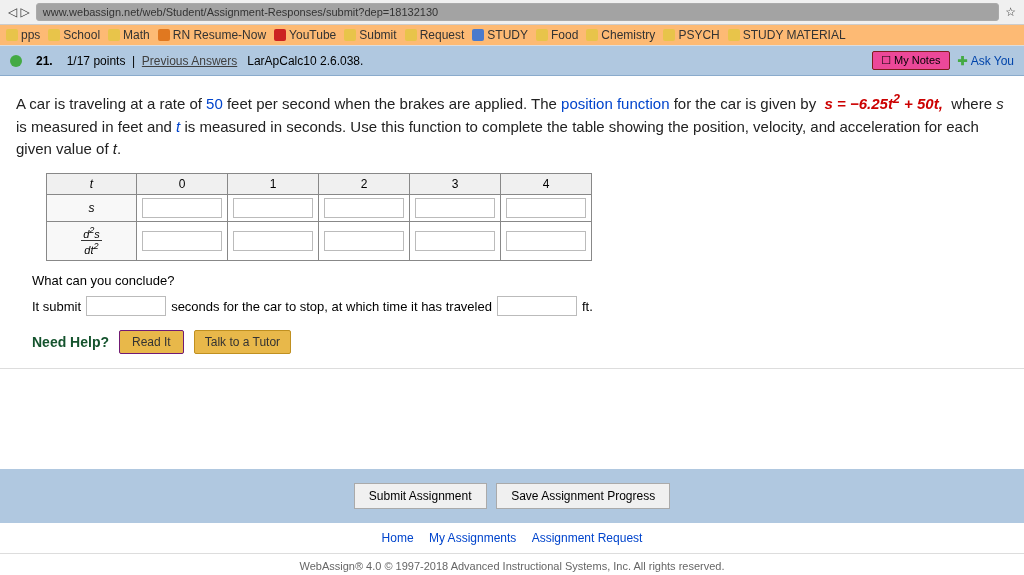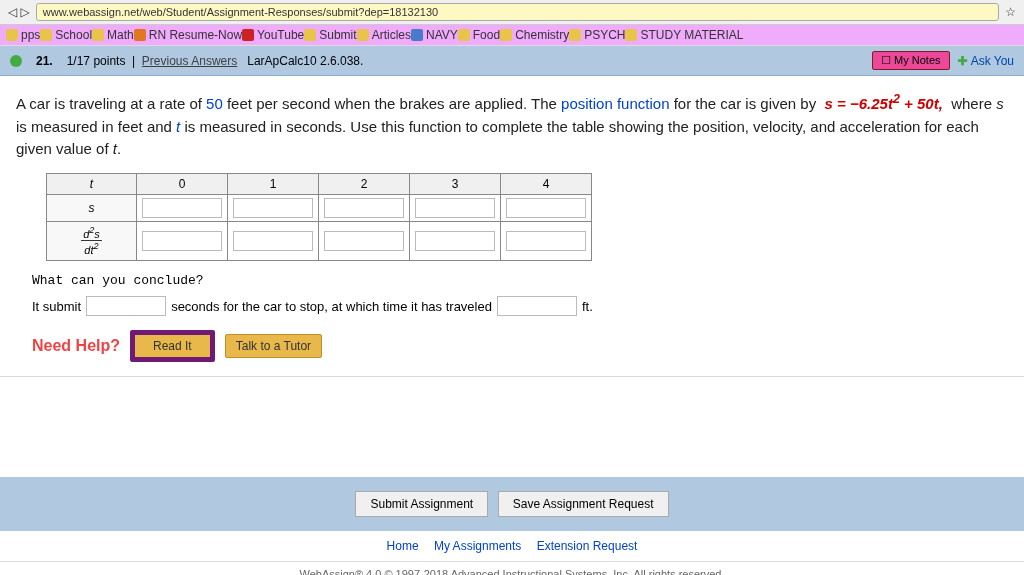--- a/index.html
+++ b/index.html
@@ -10,37 +10,37 @@
       background: #f0f0f0;
       border-bottom: 1px solid #ccc;
       padding: 3px 8px;
       font-size: 12px;
       color: #333;
       display: flex;
       align-items: center;
       gap: 6px;
     }
     .browser-bar .url-bar {
-      background: #fef9c3;
+      background: #a3a3a3;
       border: 1px solid #aaa;
       border-radius: 3px;
       padding: 2px 6px;
       font-size: 11px;
       color: #333;
       flex: 1;
     }
 
     
     .bookmarks-bar {
-      background: #f0abfc;
+      background: #fdba74;
       border-bottom: 1px solid #ddd;
       padding: 3px 6px;
       display: flex;
       align-items: center;
-      gap: 0;
+      gap: 8px;
       font-size: 12px;
       flex-wrap: wrap;
     }
     .bookmark-item {
       display: flex;
       align-items: center;
       gap: 3px;
       color: #333;
       cursor: pointer;
       white-space: nowrap;
@@ -163,21 +163,20 @@
     .frac .num { border-bottom: 1px solid #333; padding: 0 2px; }
     .frac .den { padding: 0 2px; }
 
     
     .conclude-section {
       margin: 12px 0 12px 16px;
     }
     .conclude-section p {
       margin-bottom: 8px;
       font-size: 13px;
-      font-family: Liberation Mono, monospace;
     }
     .conclude-row {
       display: flex;
       align-items: center;
       gap: 5px;
       font-size: 13px;
     }
     .conclude-row input[type="text"] {
       border: 1px solid #bbb;
       padding: 2px 4px;
@@ -187,28 +186,28 @@
 
     
     .need-help-row {
       display: flex;
       align-items: center;
       gap: 10px;
       margin-top: 14px;
       margin-left: 16px;
     }
     .need-help-label {
-      color: #ef4444;
+      color: #14532d;
       font-weight: bold;
-      font-size: 16px;
+      font-size: 14px;
     }
     .btn-read-it {
       background: #e8b84a;
-      border: 5px solid #701a75;
-      padding: 4px 18px;
+      border: 1px solid #701a75;
+      padding: 4px 12px;
       font-size: 12px;
       cursor: pointer;
       border-radius: 2px;
       color: #333;
     }
     .btn-tutor {
       background: #e8b84a;
       border: 1px solid #c09020;
       padding: 4px 10px;
       font-size: 12px;
@@ -282,25 +281,25 @@
   <span class="bookmark-item">
     <span class="bookmark-icon bk-red"></span>
     <span>YouTube</span>
   </span>
   <span class="bookmark-item">
     <span class="bookmark-icon bk-yellow"></span>
     <span>Submit</span>
   </span>
   <span class="bookmark-item">
     <span class="bookmark-icon bk-yellow"></span>
-    <span>Articles</span>
+    <span>Request</span>
   </span>
   <span class="bookmark-item">
     <span class="bookmark-icon bk-blue"></span>
-    <span>NAVY</span>
+    <span>STUDY</span>
   </span>
   <span class="bookmark-item">
     <span class="bookmark-icon bk-yellow"></span>
     <span>Food</span>
   </span>
   <span class="bookmark-item">
     <span class="bookmark-icon bk-yellow"></span>
     <span>Chemistry</span>
   </span>
   <span class="bookmark-item">
@@ -399,22 +398,22 @@
     <button class="btn-read-it">Read It</button>
     <button class="btn-tutor">Talk to a Tutor</button>
   </div>
 
 </div>
 
 <div class="spacer"></div>
 
 <div class="footer-actions">
   <button>Submit Assignment</button>
-  <button>Save Assignment Request</button>
+  <button>Save Assignment Progress</button>
 </div>
 
 <div class="footer-links">
   <a href="#">Home</a>
   <a href="#">My Assignments</a>
-  <a href="#">Extension Request</a>
+  <a href="#">Assignment Request</a>
 </div>
 
 <div class="footer-copyright">WebAssign® 4.0 © 1997-2018 Advanced Instructional Systems, Inc. All rights reserved.</div>
 
 </body></html>

